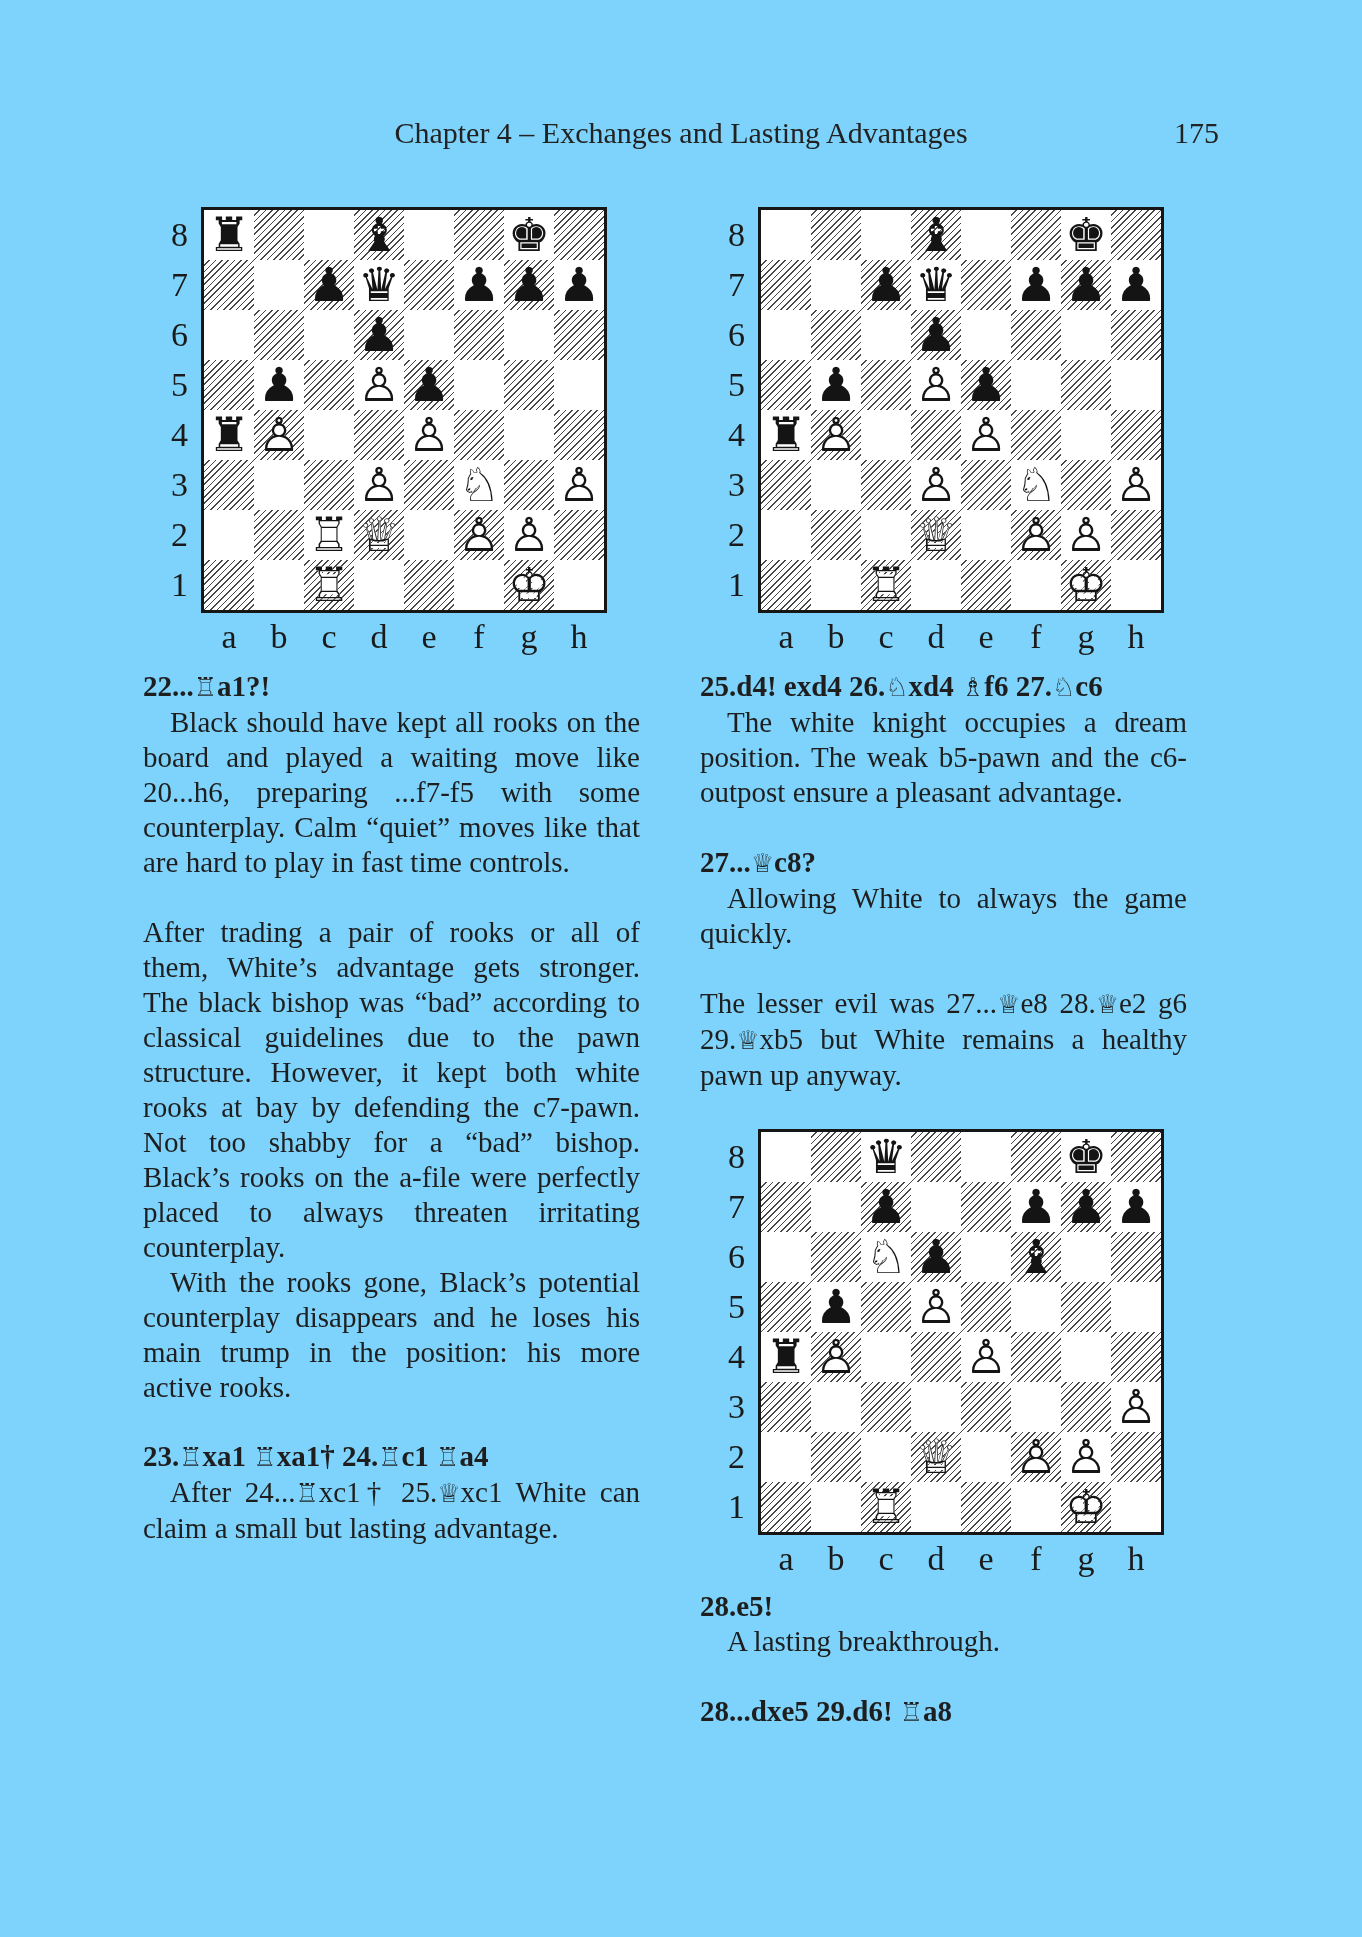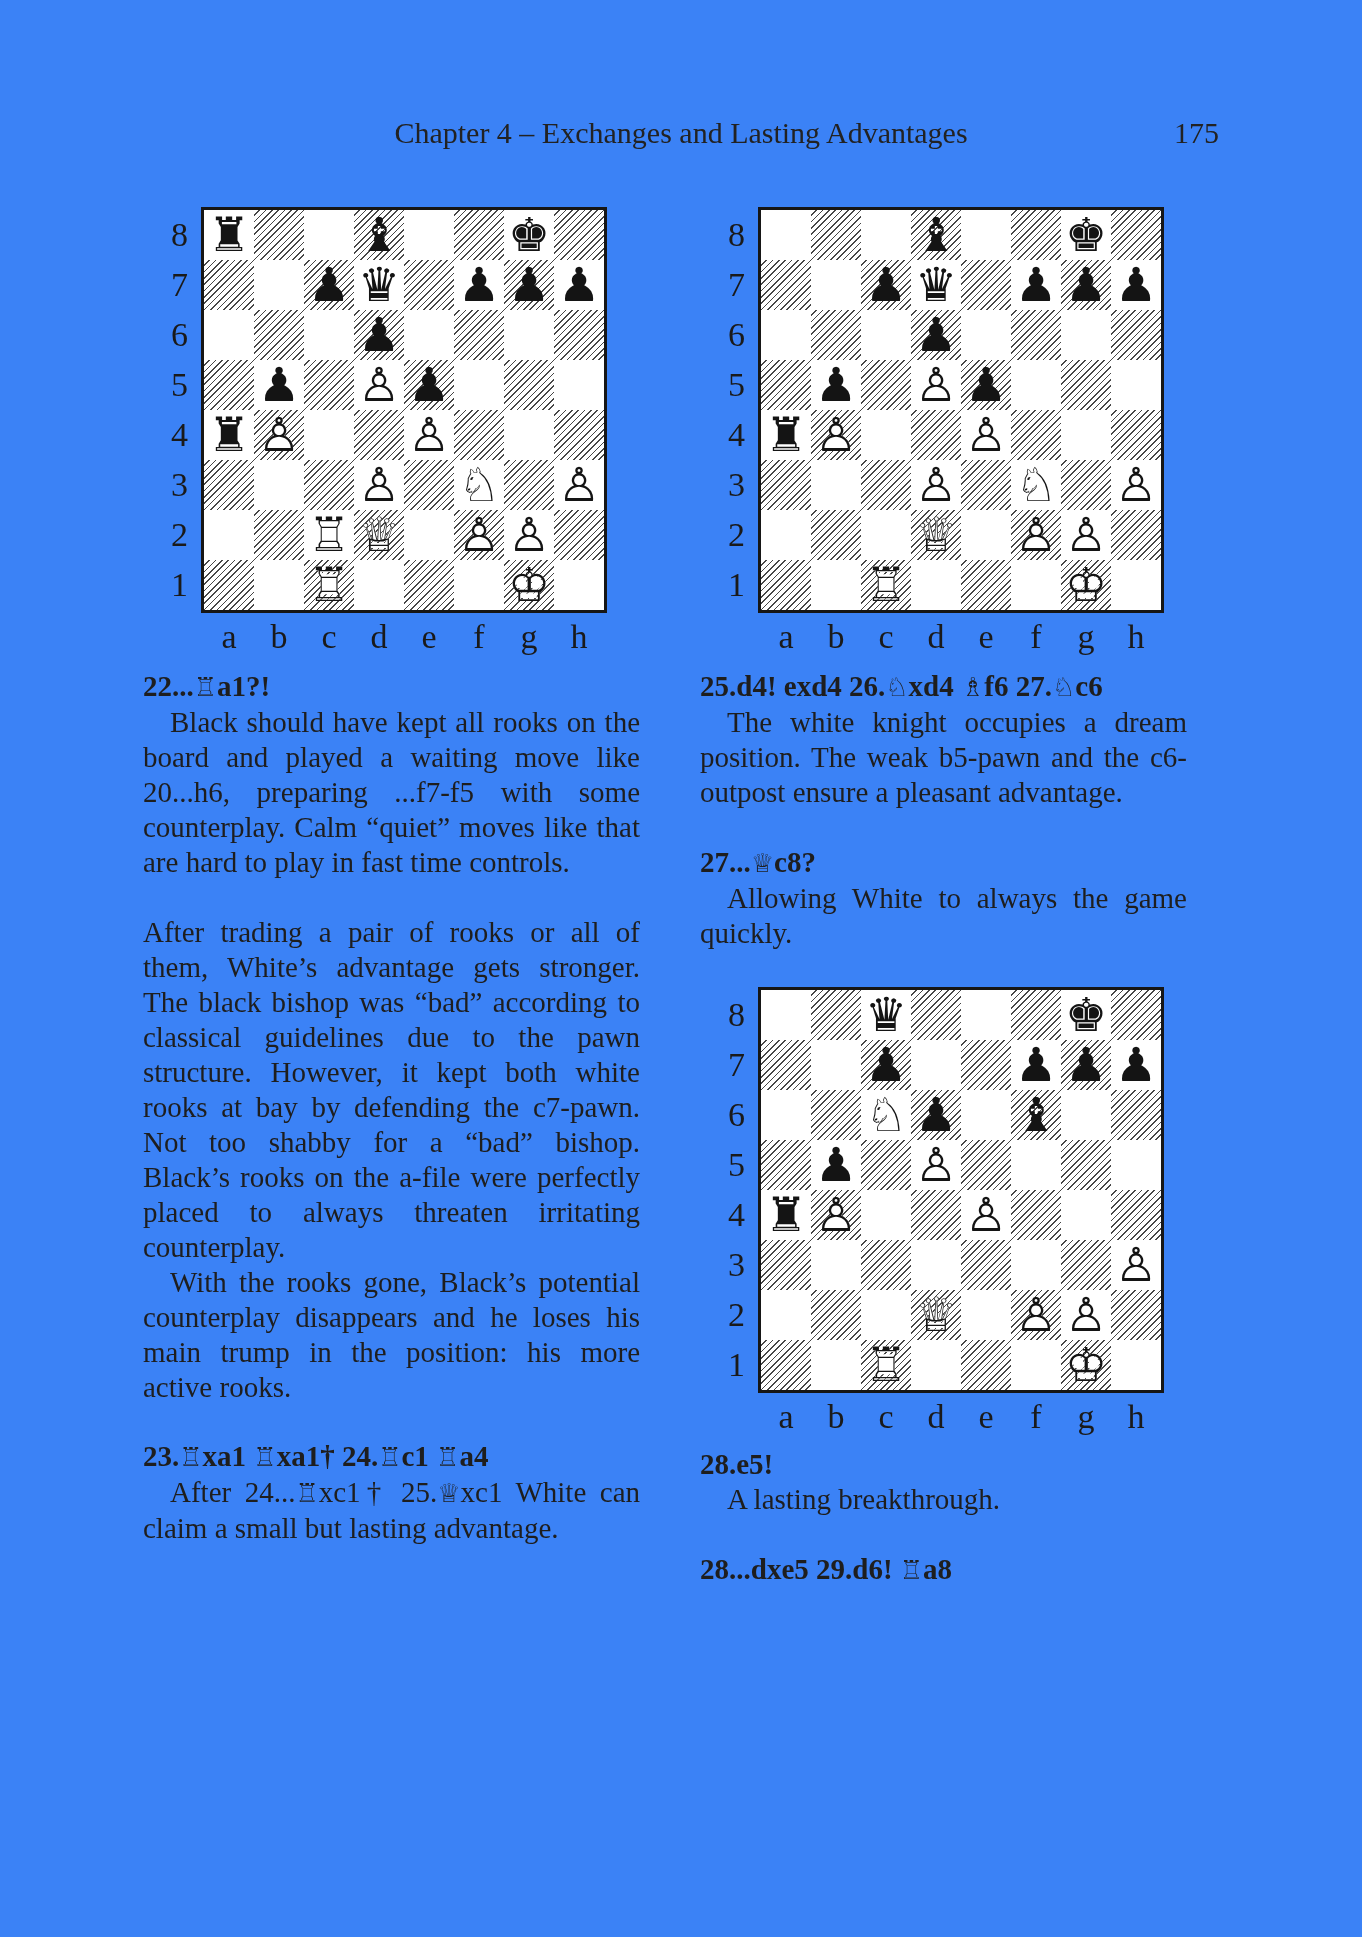--- a/index.html
+++ b/index.html
@@ -1,19 +1,19 @@
 <!DOCTYPE html>
 <html><head>
 <meta charset="utf-8">
 <style>
   html,body{margin:0;padding:0;background:#e8e8e8;}
   .page{
     position:relative;
     width:1362px;height:1937px;
-    background:#3b82f6;
+    background:#7dd3fc;
     font-family:"Liberation Serif", serif;
     color:#1e1e1e;
     overflow:hidden;
     margin:0 auto;
   }
   
   .header{position:absolute;top:116px;left:0;width:100%;}
   .header-title{
     text-align:center;font-size:30px;line-height:34px;color:#222;
   }
@@ -472,20 +472,21 @@
             <div class="file-label">f</div>
             <div class="file-label">g</div>
             <div class="file-label">h</div>
           </div>
         </div>
 
       <p class="move after-diagram chess-text">25.d4! exd4 26.<span class="fig">♘</span>xd4 <span class="fig">♗</span>f6 27.<span class="fig">♘</span>c6</p>
       <p class="para indent chess-text">The white knight occupies a dream position. The weak b5-pawn and the c6-outpost ensure a pleasant advantage.</p>
       <p class="move gap35 chess-text">27...<span class="fig">♕</span>c8?</p>
       <p class="para indent chess-text">Allowing White to always the game quickly.</p>
+      <p class="para gap35 chess-text">The lesser evil was 27...<span class="fig">♕</span>e8 28.<span class="fig">♕</span>e2 g6 29.<span class="fig">♕</span>xb5 but White remains a healthy pawn up anyway.</p>
 
       <div class="diagram mid">
           <div class="board-wrap">
             <div class="rank-col">
               <div class="rank-label">8</div>
               <div class="rank-label">7</div>
               <div class="rank-label">6</div>
               <div class="rank-label">5</div>
               <div class="rank-label">4</div>
               <div class="rank-label">3</div>

